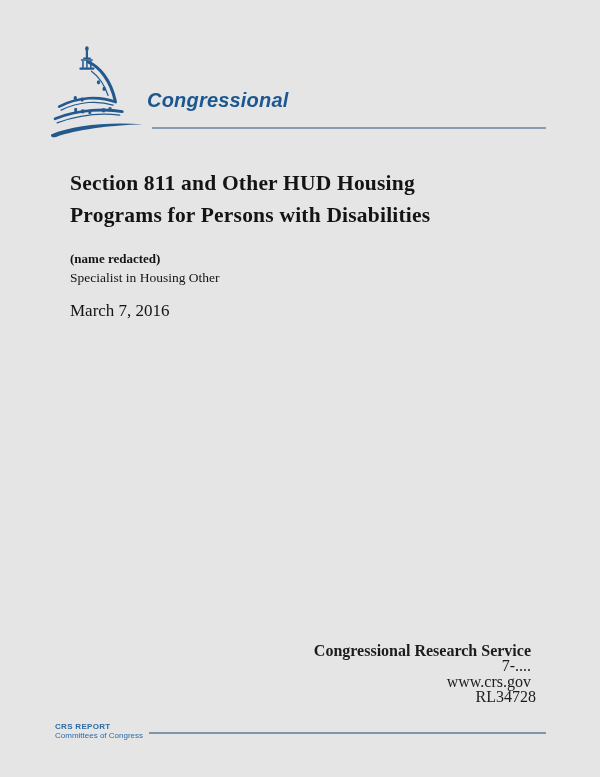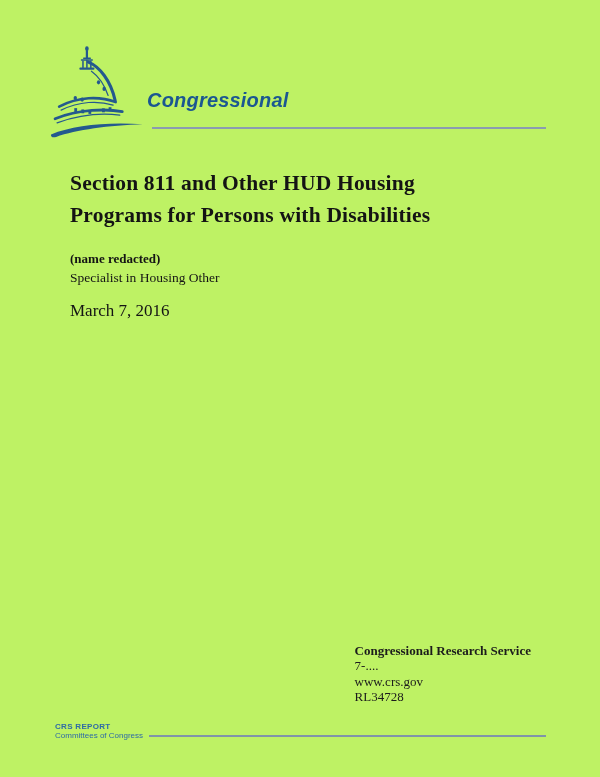--- a/index.html
+++ b/index.html
@@ -3,21 +3,21 @@
 <meta charset="utf-8">
 <style>
   html, body { margin: 0; padding: 0; background: #ffffff; }
   body {
     width: 600px; height: 777px;
     font-family: "Liberation Serif", serif;
     position: relative; overflow: hidden;
   }
   .page {
     position: absolute; left: 0; top: 0; width: 600px; height: 777px;
-    background: #bef264;
+    background: #e5e5e5;
   }
 
   
   .dome-icon { position: absolute; left: 46px; top: 45px; width: 101px; height: 101px; }
   .logo-text {
     position: absolute; left: 147px; top: 91px;
     font-family: "Liberation Sans", sans-serif;
     font-style: italic; font-weight: bold;
     font-size: 20px; line-height: 18px;
     color: #1b5791; letter-spacing: 0.2px; white-space: nowrap;
@@ -48,34 +48,34 @@
     font-size: 13.5px; color: #141414; white-space: nowrap;
   }
   .report-date {
     position: absolute; left: 70px; top: 301px;
     font-size: 17px; color: #141414; white-space: nowrap;
   }
 
   
   .footer-right {
     position: absolute; right: 69px; top: 643px;
-    font-size: 13px; line-height: 15.4px;
+    text-align: right; font-size: 16px; line-height: 15.4px;
     color: #1c1c1c; white-space: nowrap;
   }
   .footer-right .org { font-weight: bold; }
   .footer-right .report-number { margin-right: -5px; }
 
   
   .footer-left {
     position: absolute; left: 55px; top: 723px; width: 491px;
     font-family: "Liberation Sans", sans-serif;
     font-size: 8px; line-height: 8.9px; color: #2e6ba6; white-space: nowrap;
   }
   .footer-left .crs-report { font-weight: bold; letter-spacing: 0.3px; }
-  .footer-left .rule-row { display: flex; align-items: center; }
+  .footer-left .rule-row { display: flex; align-items: flex-start; }
   .footer-left .bottom-rule { flex: 1; height: 1.8px; background: #7f95a9; margin: 0 0 1.5px 6px; }
 </style>
 </head>
 <body>
 
 <div class="page">
 
   <svg class="dome-icon" viewBox="0 0 100 100" aria-hidden="true">
     <g stroke="#24598e" fill="none" stroke-linecap="round">
 

